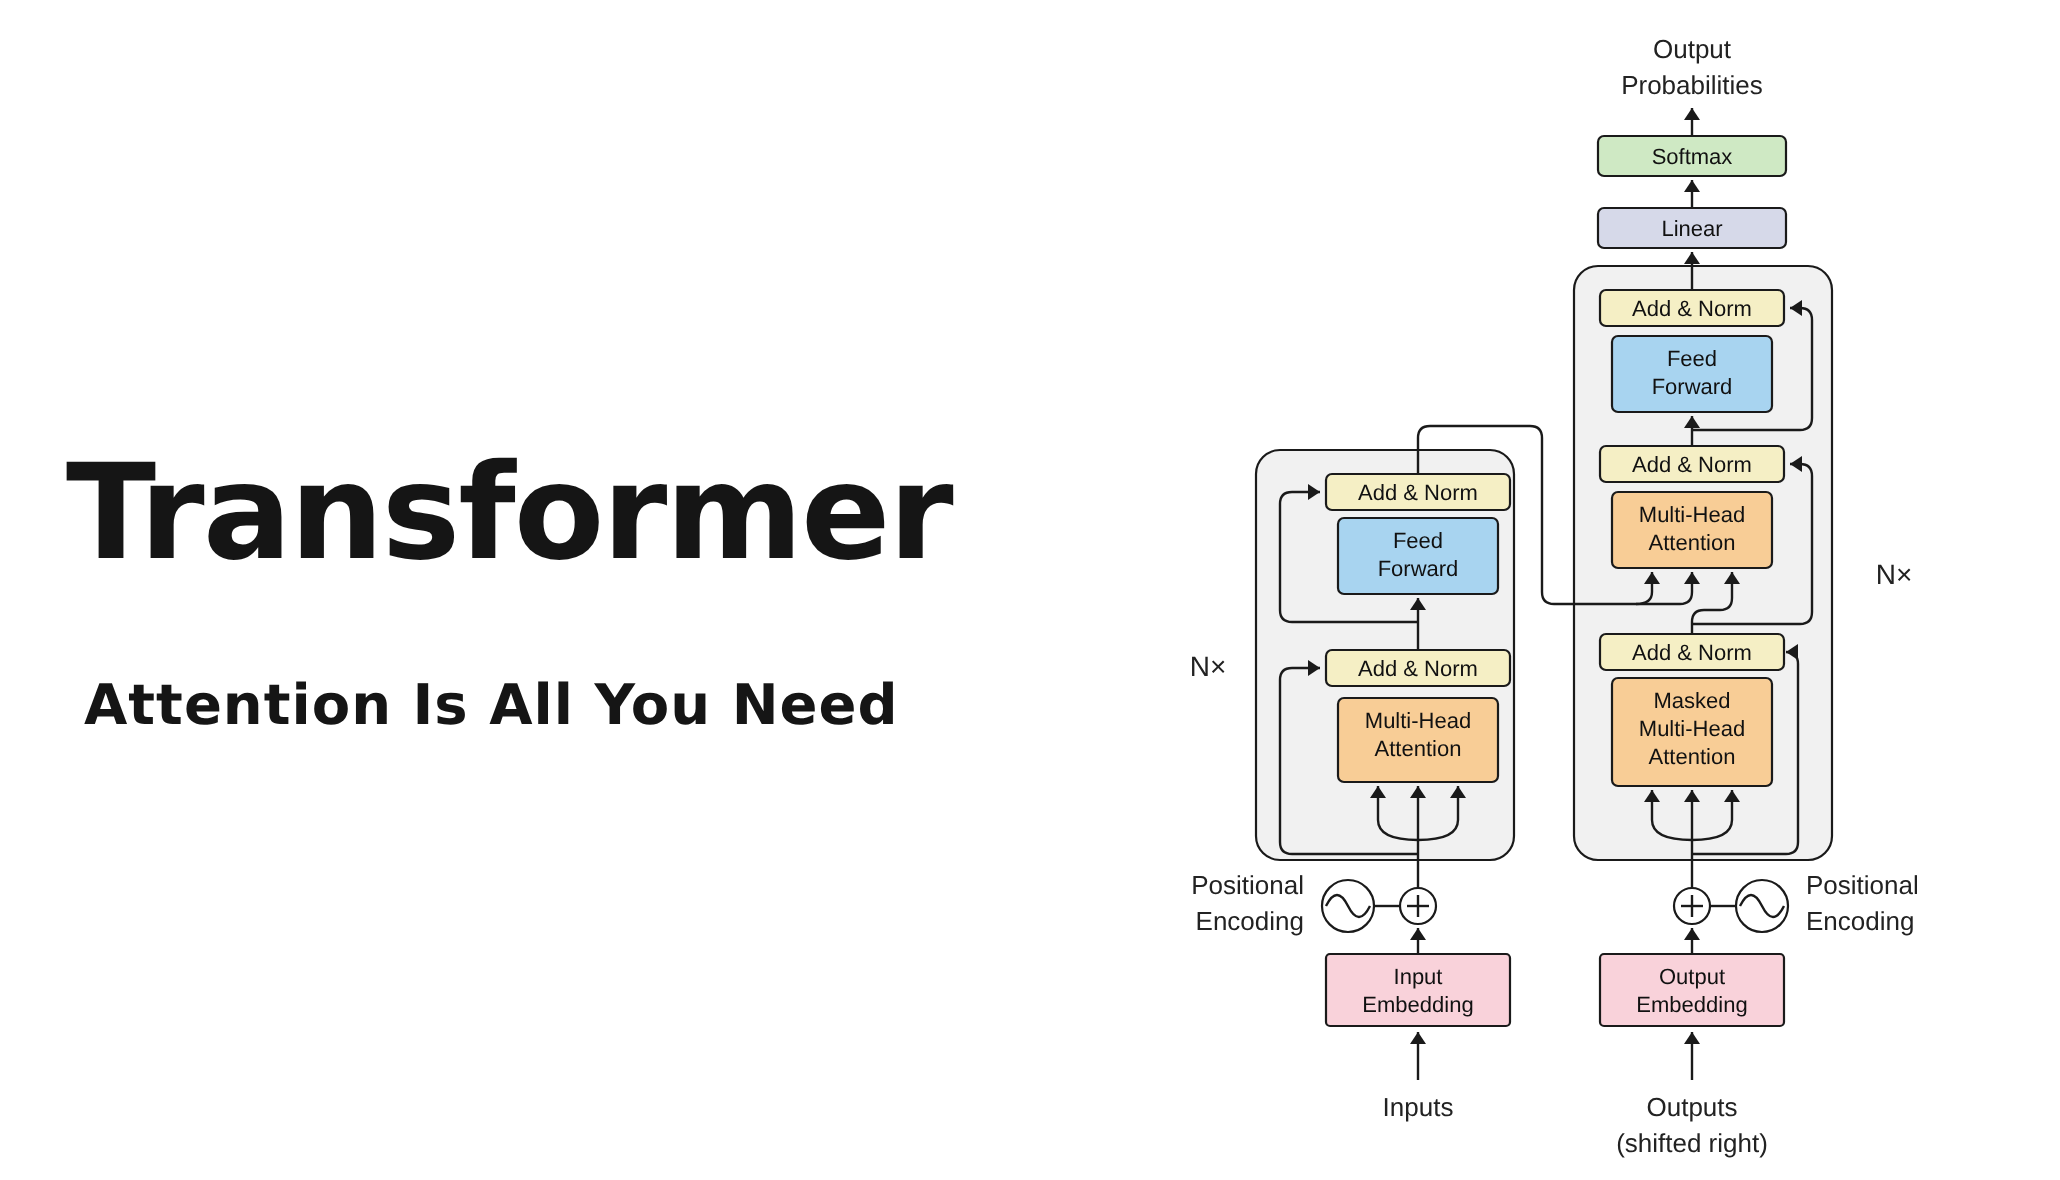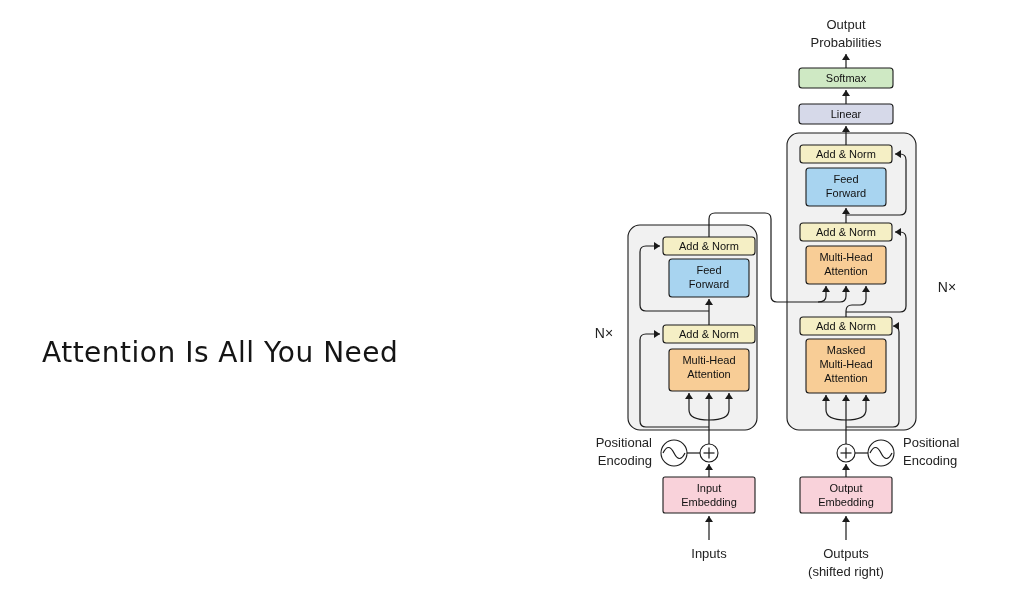--- a/index.html
+++ b/index.html
@@ -2,21 +2,21 @@
 <html style="--c-softmax: #cfe9c4; --c-linear: #d6d9e9; --c-add_norm: #f5efc5; --c-feed_forward: #a8d4f0; --c-attention: #f8cd96; --c-embedding: #f9d2da; --c-block_bg: #f1f1f1; --c-stroke: #1a1a1a;"><head>
 <meta charset="utf-8">
 <style>
   html,body{margin:0;padding:0;background:#fff;}
   .page{position:relative;width:1030px;height:590px;background:#ffffff;overflow:hidden;
         font-family:"Liberation Sans",sans-serif;}
   .title{position:absolute;left:33px;top:224px;margin:0;
          font-family:"DejaVu Sans",sans-serif;font-weight:bold;font-size:66px;
          letter-spacing:-1px;color:#151515;line-height:1;}
   .subtitle{position:absolute;left:42px;top:338px;margin:0;
-            font-family:"DejaVu Sans",sans-serif;font-weight:normal;font-size:28px;
+            font-family:"DejaVu Sans",sans-serif;font-weight:bold;font-size:28px;
             letter-spacing:.5px;color:#151515;line-height:1.1;}
   svg.diagram{position:absolute;left:0;top:0;}
   .wire{stroke:var(--c-stroke,#1a1a1a);stroke-width:1.2;fill:none;}
   .blk{fill:var(--c-block_bg,#f1f1f1);stroke:var(--c-stroke,#1a1a1a);stroke-width:1.1;}
   .box{stroke:var(--c-stroke,#1a1a1a);stroke-width:1.1;}
   .f-softmax{fill:var(--c-softmax,#cfe9c4);}
   .f-linear{fill:var(--c-linear,#d6d9e9);}
   .f-addnorm{fill:var(--c-add_norm,#f5efc5);}
   .f-ff{fill:var(--c-feed_forward,#a8d4f0);}
   .f-attn{fill:var(--c-attention,#f8cd96);}
@@ -27,20 +27,21 @@
   .t-n{font-size:14px;fill:#222;}
   .t-left{text-anchor:end;}
   .t-start{text-anchor:start;}
   #arw path{fill:var(--c-stroke,#1a1a1a);stroke:none;}
 </style>
 </head>
 <body>
 
 <div class="page">
 
+  <h1 class="title">Transformer</h1>
   <h2 class="subtitle">Attention Is All You Need</h2>
 
   <svg class="diagram" width="1030" height="590" viewBox="0 0 1030 590">
     <defs>
       <marker id="arw" markerWidth="8" markerHeight="8" refX="6" refY="4" orient="auto" markerUnits="userSpaceOnUse">
         <path d="M0,0 L6,4 L0,8 Z"></path>
       </marker>
     </defs>
 
     <rect class="blk" x="628" y="225" width="129" height="205" rx="12"></rect>

